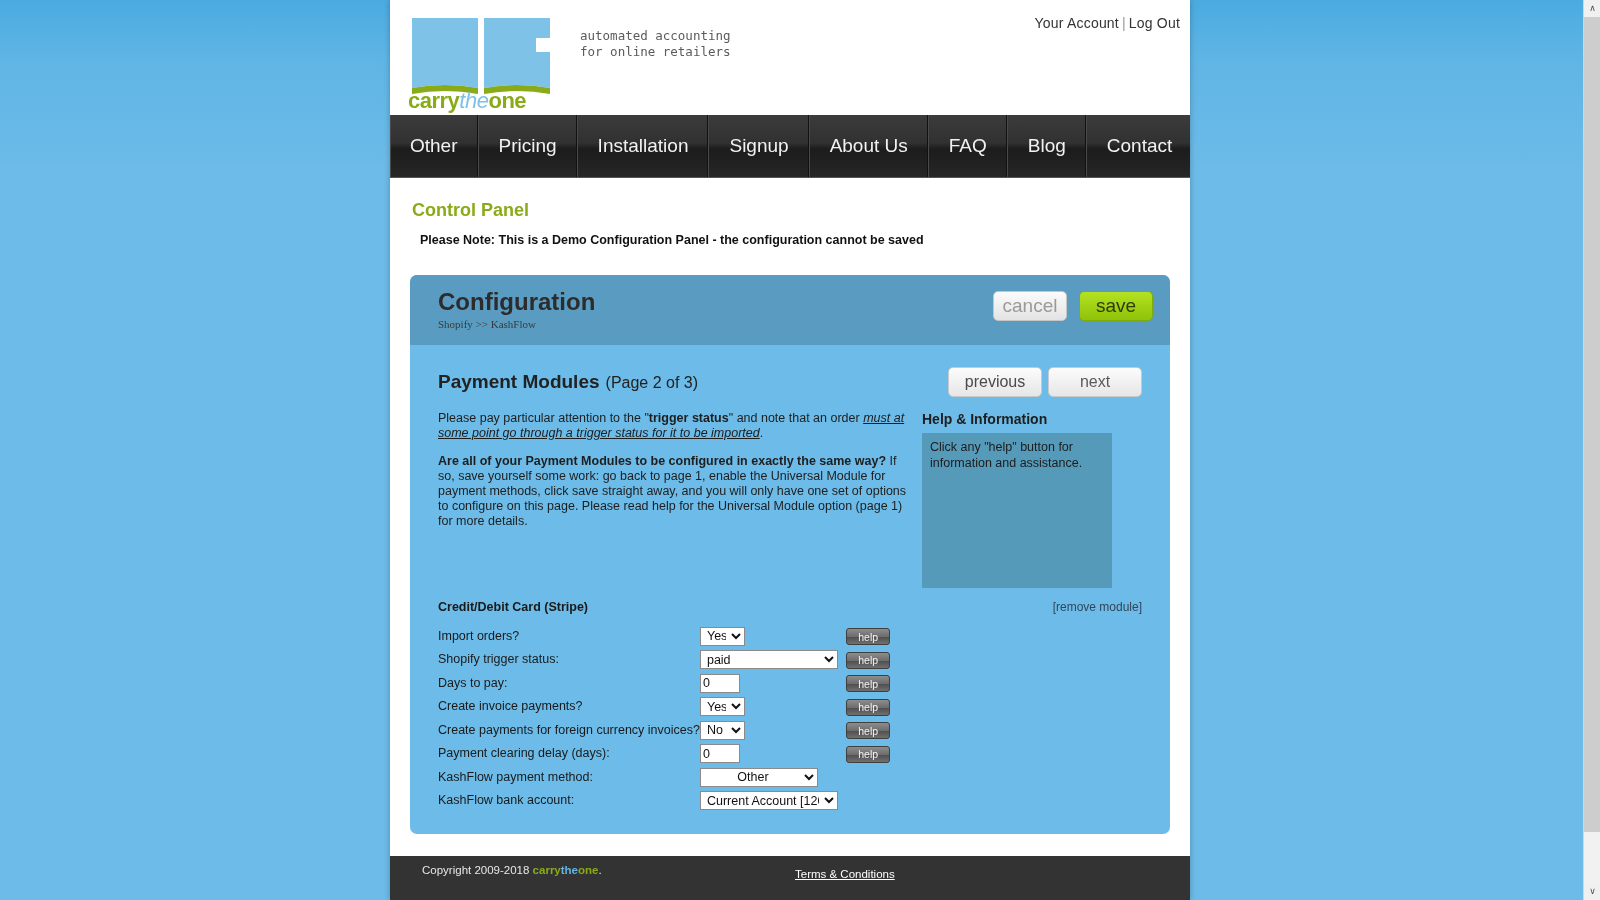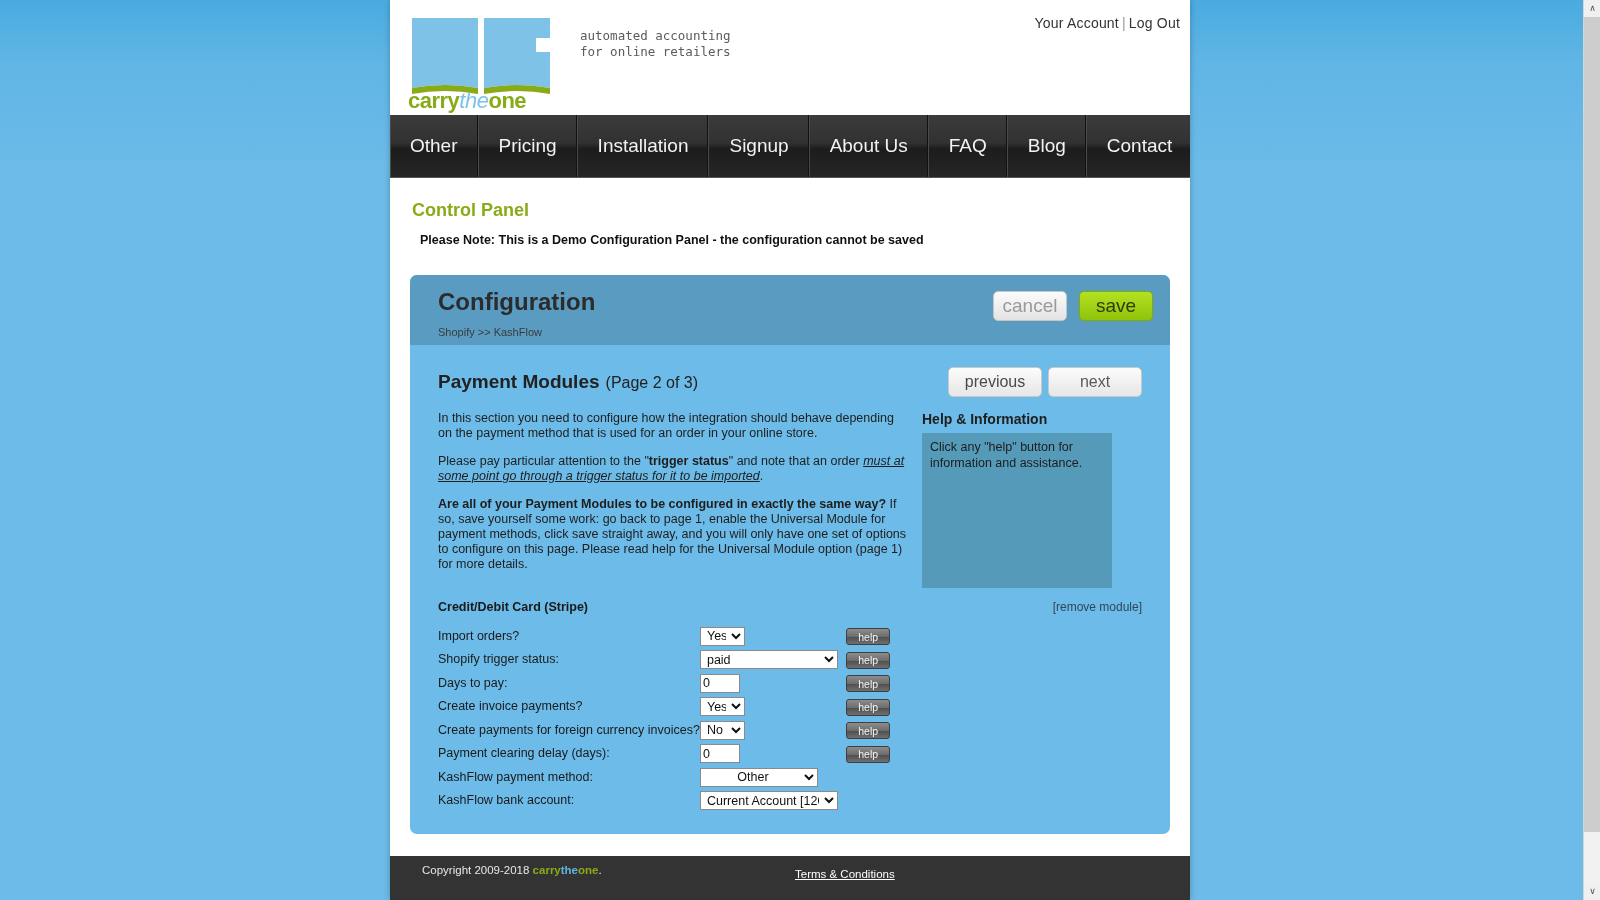--- a/index.html
+++ b/index.html
@@ -112,21 +112,21 @@
     padding-bottom: 22px;
   }
   #config-header {
     position: relative;
     background: #5a9cc1;
     height: 70px;
     padding: 14px 0 0 28px;
     box-sizing: border-box;
   }
   #config-title { font-size: 24px; font-weight: bold; color: #2c2c2c; line-height: 26px; }
-  #config-breadcrumb { font-size: 11px; color: #3a3a3a; margin-top: 11px; }
+  #config-breadcrumb { font-size: 11px; color: #3a3a3a; margin-top: 3px; font-family: Liberation Serif, serif; }
 
   .hdr-btn {
     position: absolute; top: 16px;
     height: 30px; width: 74px;
     border-radius: 5px;
     font-size: 19px;
     display: flex; align-items: center; justify-content: center;
     cursor: pointer;
     box-sizing: border-box;
   }
@@ -309,21 +309,20 @@
           </div>
           <div class="page-btns">
             <div class="page-btn" id="previous-button">previous</div>
             <div class="page-btn" id="next-button">next</div>
           </div>
         </div>
 
         <div id="cols">
 
           <div id="left-col">
-            <div class="para">In this section you need to configure how the integration should behave depending on the payment method that is used for an order in your online store.</div>
 
             <div class="para"><span>Please pay particular attention to the "</span><b>trigger status</b><span>" and note that an order </span><span class="emph">must at some point go through a trigger status for it to be imported</span><span>.</span></div>
 
             <div class="para"><b>Are all of your Payment Modules to be configured in exactly the same way?</b><span> If so, save yourself some work: go back to page 1, enable the Universal Module for payment methods, click save straight away, and you will only have one set of options to configure on this page. Please read help for the Universal Module option (page 1) for more details.</span></div>
           </div>
 
           <div id="right-col">
             <div id="help-title">Help &amp; Information</div>
             <div id="help-box">Click any "help" button for information and assistance.</div>
           </div>

